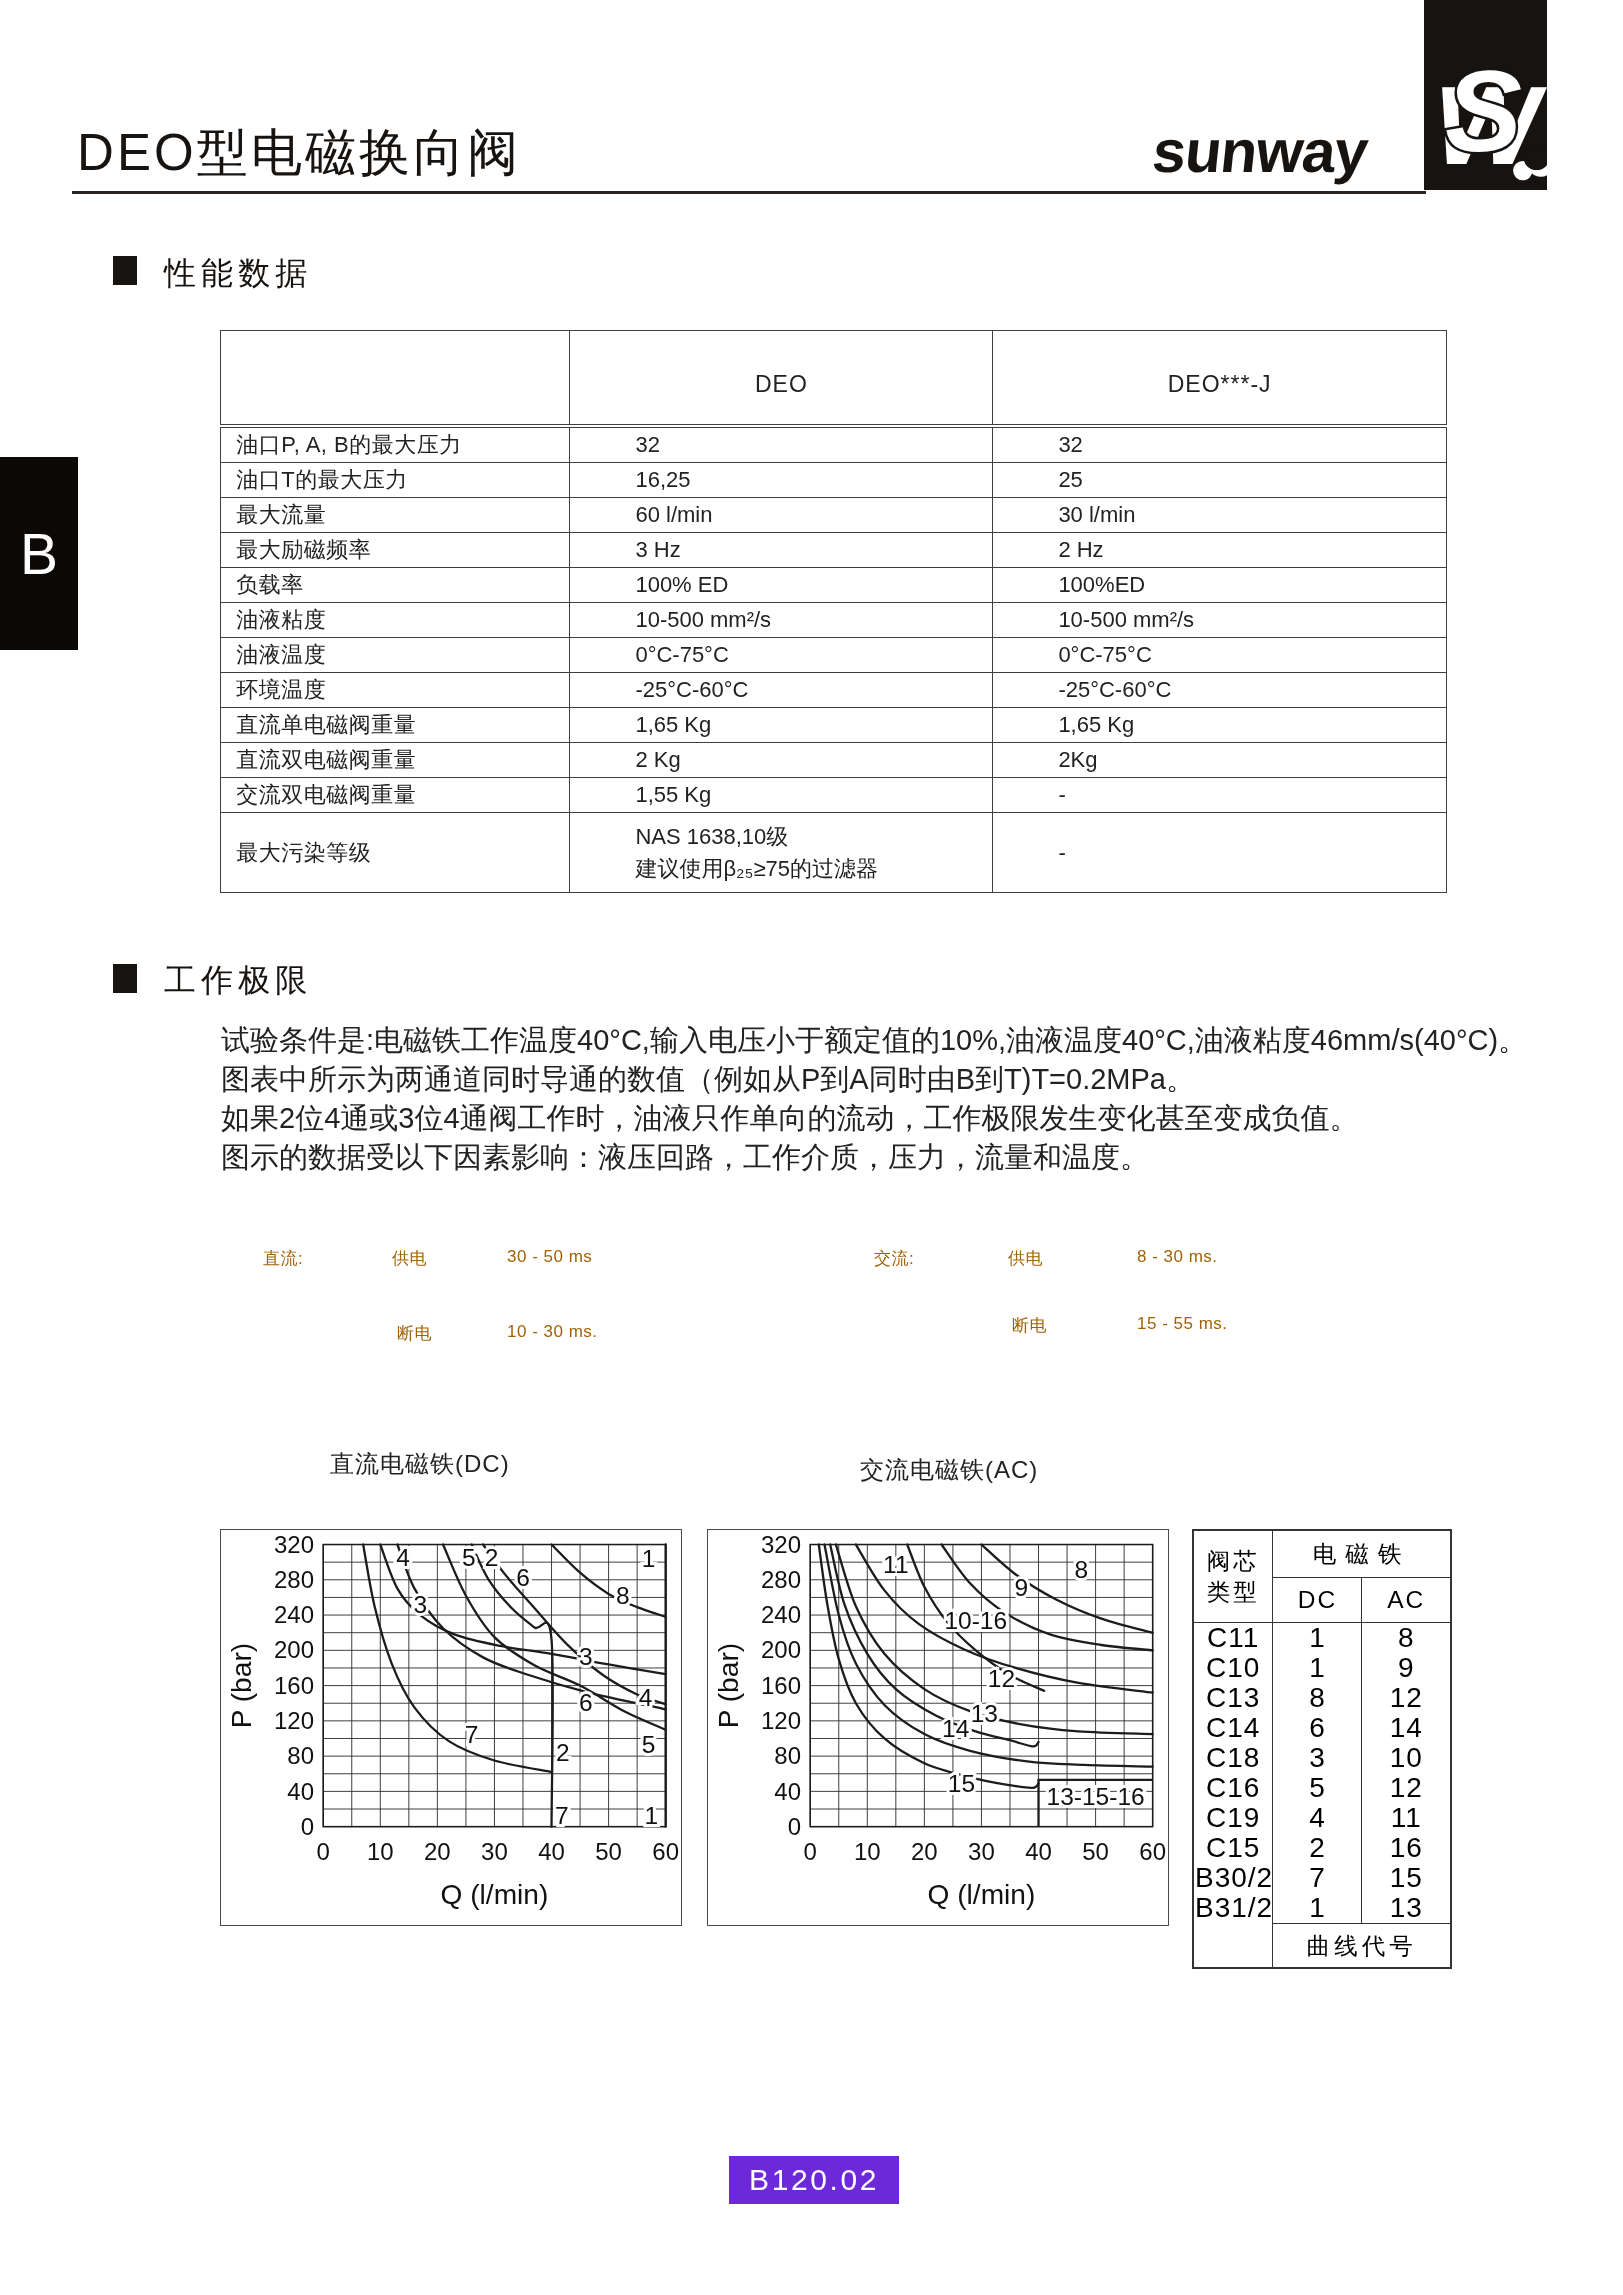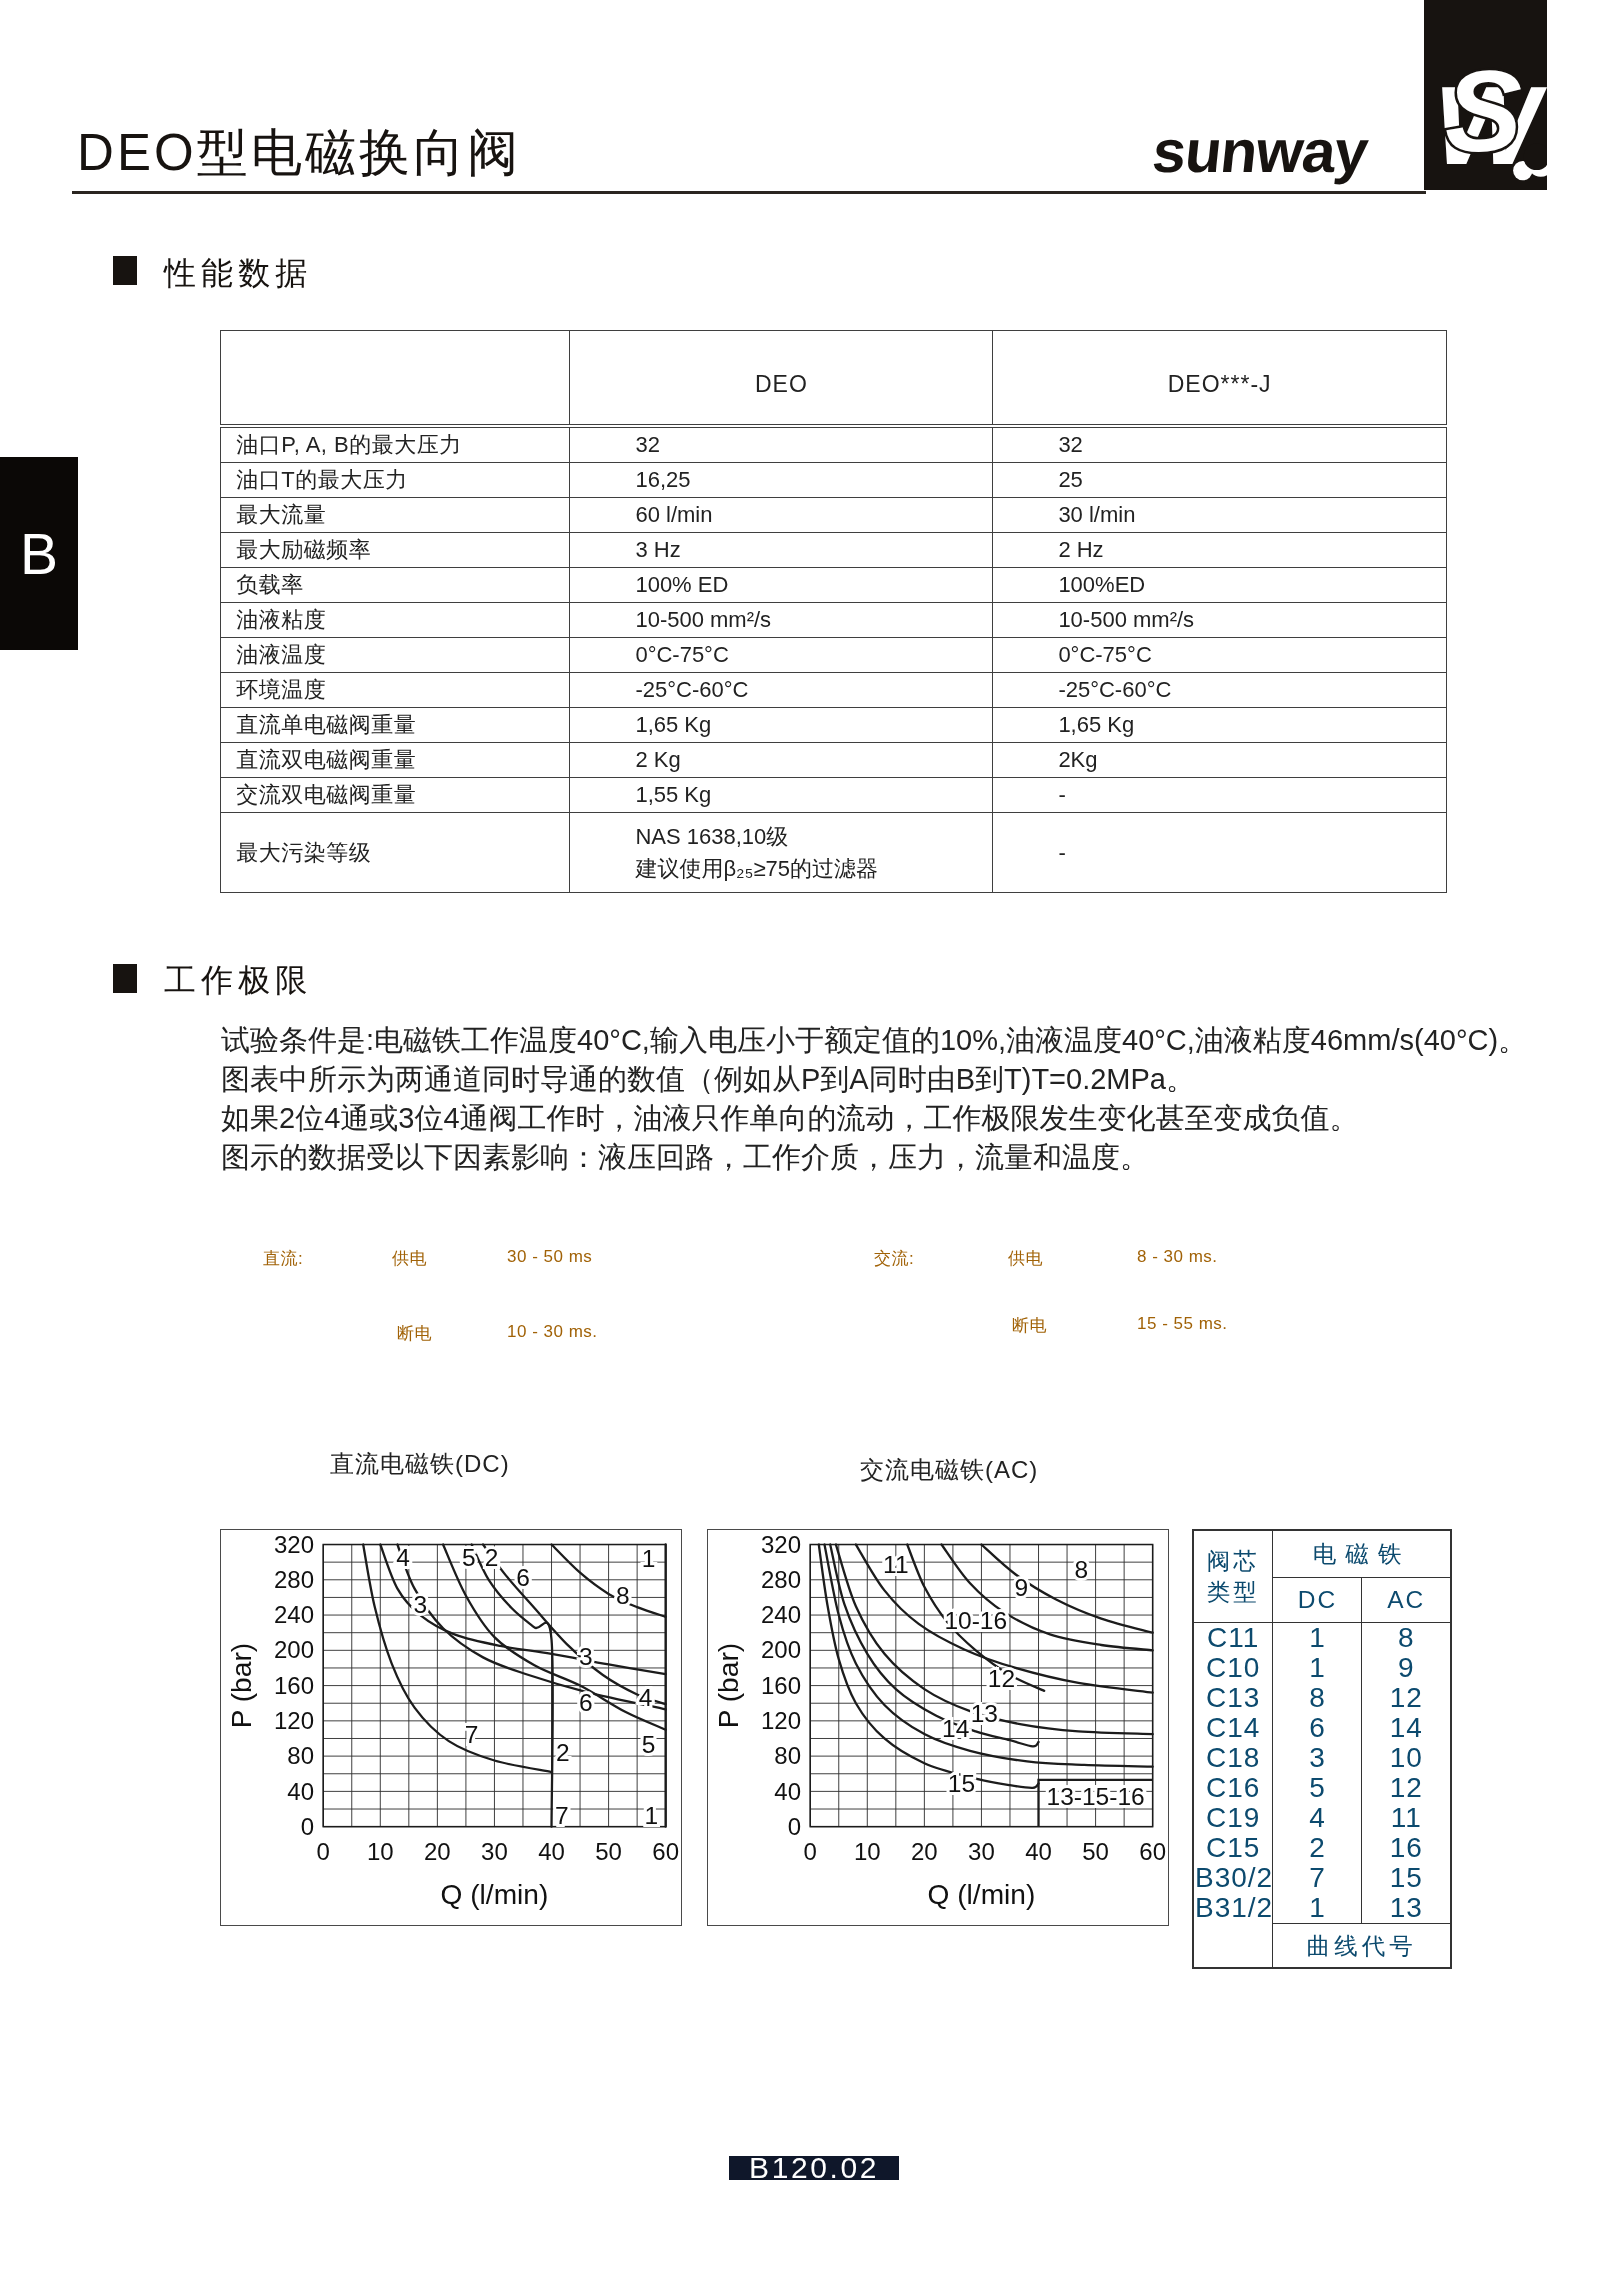--- a/index.html
+++ b/index.html
@@ -28,29 +28,29 @@
   .limits-par div{font-size:29px;line-height:39px;white-space:nowrap;color:#222;}
   
   .rt{font-size:17px;color:#a16207;white-space:nowrap;letter-spacing:0.5px;}
   
   .chart-title{font-size:24px;color:#222;letter-spacing:1px;}
   
   .chart-box{width:460px;height:395px;border:1.5px solid #4a4a4a;background:#fff;}
   
   .ct-wrap{left:1192px;top:1529px;width:260px;}
   table.ct{width:100%;border-collapse:collapse;table-layout:fixed;border:2px solid #333;}
-  table.ct td{border:1.5px solid #333;text-align:center;color:#0c4a6e;vertical-align:middle;}
+  table.ct td{border:1.5px solid #333;text-align:center;color:#000000;vertical-align:middle;}
   table.ct td.core{font-size:23.5px;letter-spacing:3.1px;white-space:pre-line;line-height:1.3;}
   table.ct td.sol{height:44px;font-size:23.5px;letter-spacing:9.2px;}
   table.ct td.dcac{height:42px;font-size:24.5px;letter-spacing:2px;}
   table.ct td.b{border-top:none;border-bottom:none;height:23px;font-size:28px;line-height:1;letter-spacing:1px;}
   table.ct td.ftr{border-top:1.5px solid #333;height:41px;font-size:23.5px;letter-spacing:4.1px;}
   table.ct td.ftr-empty{border:none;border-right:1.5px solid #333;}
   
-  .footer-badge{left:729px;top:2156px;width:170px;height:24px;background:#0f172a;color:#fff;display:flex;align-items:center;justify-content:center;font-size:30px;letter-spacing:2.6px;font-weight:500;}
+  .footer-badge{left:729px;top:2156px;width:170px;height:48px;background:#6d28d9;color:#fff;display:flex;align-items:center;justify-content:center;font-size:30px;letter-spacing:2.6px;font-weight:500;}
   svg text{font-family:"Liberation Sans","DejaVu Sans",sans-serif;}
 </style>
 </head>
 <body>
 
 <div class="abs page-title">DEO型电磁换向阀</div>
 <div class="abs brand-word">sunway</div>
 <div class="abs logo-box">
   <svg width="123" height="190" viewBox="0 0 240 372">
     <text x="122" y="322" font-size="218" font-weight="bold" font-style="italic" fill="#ffffff" text-anchor="middle" font-family="Liberation Serif, serif">W</text>

